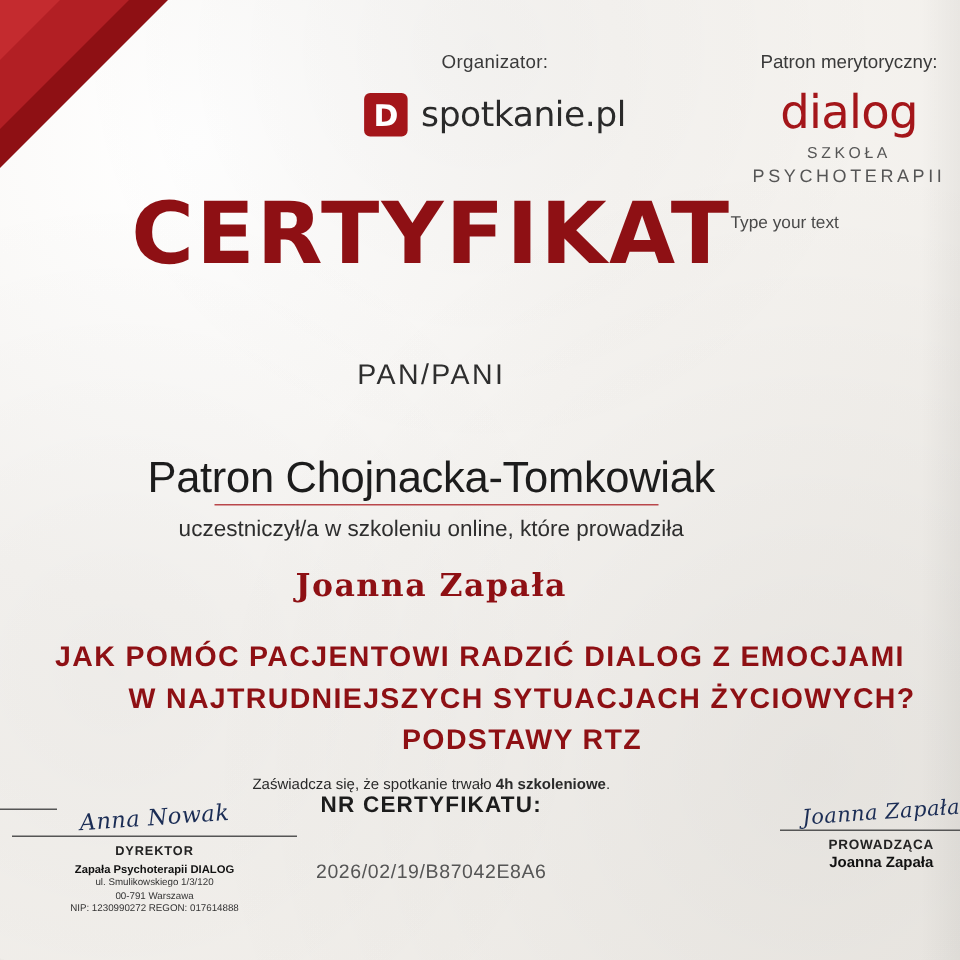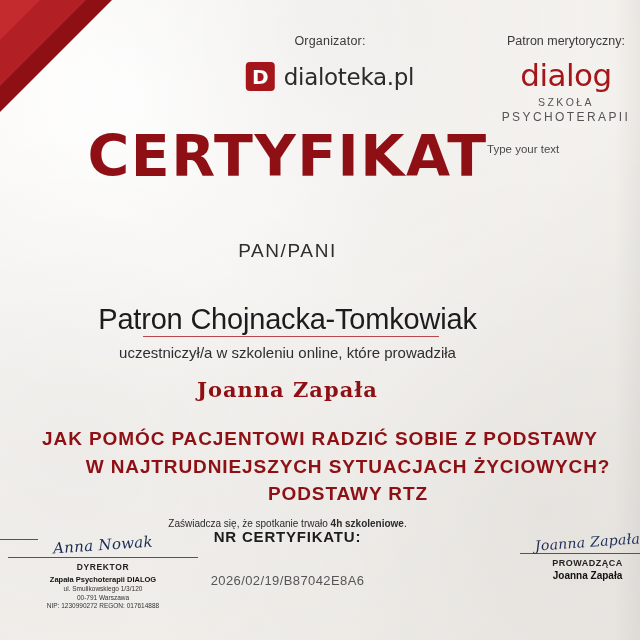--- a/index.html
+++ b/index.html
@@ -382,21 +382,21 @@
     <div class="tri-light"></div>
     <div class="tri-hi"></div>
   </div>
 
   <div class="header">
 
     <div class="org-block">
       <div class="org-label">Organizator:</div>
       <div class="dialoteka-logo">
         <span class="dialoteka-mark"></span>
-        <span class="dialoteka-word">dialoteka.pl</span>
+        <span class="dialoteka-word">spotkanie.pl</span>
       </div>
     </div>
 
     <div class="patron-block">
       <div class="patron-label">Patron merytoryczny:</div>
       <div class="patron-name">dialog</div>
       <div class="patron-sub1">SZKOŁA</div>
       <div class="patron-sub2">PSYCHOTERAPII</div>
     </div>
 
@@ -408,21 +408,21 @@
   <div class="panpani">PAN/PANI</div>
 
   <div class="recipient">Patron Chojnacka-Tomkowiak</div>
   <div class="recipient-rule"></div>
 
   <div class="participated">uczestniczył/a w szkoleniu online, które prowadziła</div>
 
   <div class="trainer">Joanna Zapała</div>
 
   <div class="course-title">
-    <span>JAK POMÓC PACJENTOWI RADZIĆ SOBIE Z PODSTAWY</span>
+    <span>JAK POMÓC PACJENTOWI RADZIĆ DIALOG Z EMOCJAMI</span>
     <span class="line2">W NAJTRUDNIEJSZYCH SYTUACJACH ŻYCIOWYCH? PODSTAWY RTZ</span>
   </div>
 
   <div class="duration">
     <span>Zaświadcza się, że spotkanie trwało </span><b>4h szkoleniowe</b><span>.</span>
   </div>
 
   <div class="cert-no-label">NR CERTYFIKATU:</div>
   <div class="cert-no-value">2026/02/19/B87042E8A6</div>
 

